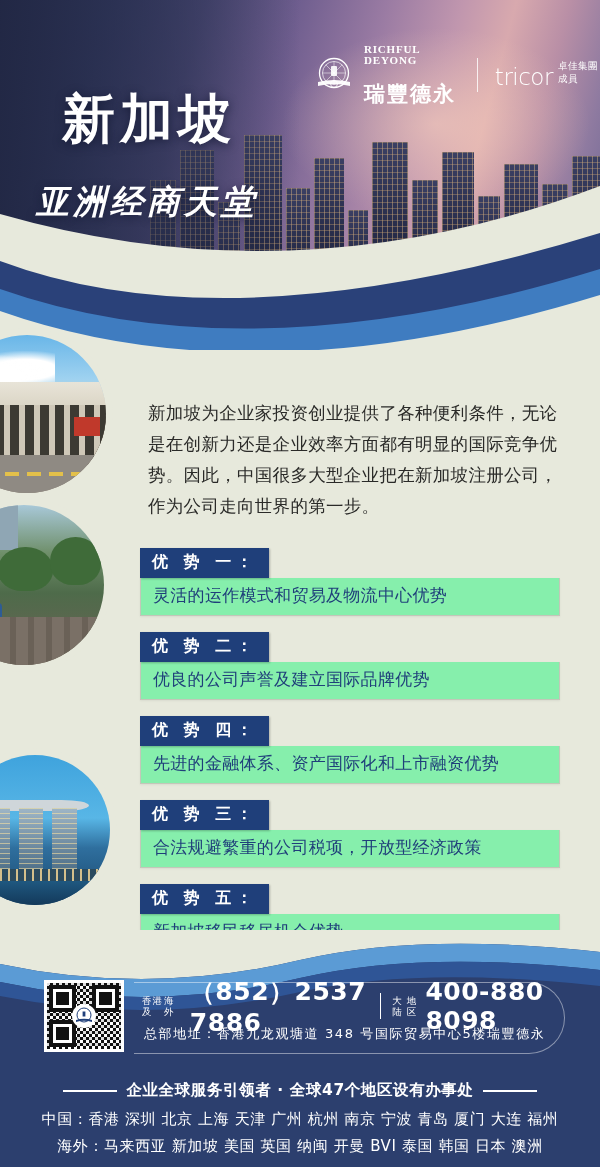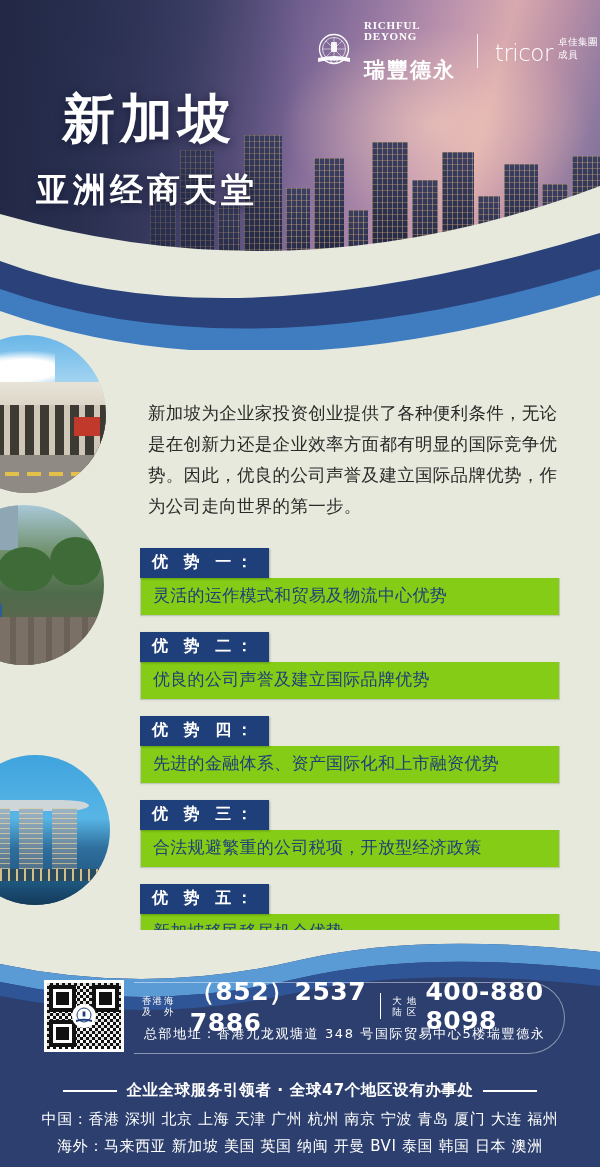--- a/index.html
+++ b/index.html
@@ -42,28 +42,29 @@
   .hero-fade-l{position:absolute;left:0;top:0;width:300px;height:300px;
     background:linear-gradient(90deg,rgba(32,38,66,.88) 0%,rgba(38,44,74,.55) 55%,rgba(40,46,78,0) 100%);}
 
   .title-main{
     position:absolute;left:62px;top:84px;
     font-size:53px;font-weight:bold;color:#ffffff;letter-spacing:5px;
     text-shadow:0 2px 10px rgba(15,20,45,.75);
     font-family:"DejaVu Sans","Liberation Sans",sans-serif;
   }
   .title-sub{
-    position:absolute;left:36px;top:168px;
+    position:absolute;left:36px;top:180px;
     font-size:33px;font-weight:bold;color:#ffffff;letter-spacing:4px;
     text-shadow:0 2px 8px rgba(15,20,45,.7);
     font-family:"DejaVu Sans","Liberation Sans",sans-serif;
-  }
-
-  
-  .logo{position:absolute;left:313px;top:20px;display:flex;align-items:center;gap:9px;}
+    font-style:italic;
+  }
+
+  
+  .logo{position:absolute;left:313px;top:44px;display:flex;align-items:center;gap:9px;}
   .logo-seal{width:42px;height:42px;flex:0 0 42px;position:relative;}
   .logo-txt{display:flex;flex-direction:column;line-height:1;}
   .logo-en{font-size:11px;font-weight:bold;color:#fff;letter-spacing:.8px;
     font-family:"Liberation Serif","DejaVu Serif",serif;}
   .logo-cn{font-size:21px;font-weight:bold;color:#fff;letter-spacing:2px;margin-top:18px;
     font-family:"DejaVu Sans","Liberation Sans",sans-serif;}
   .logo-div{width:1px;height:34px;background:rgba(255,255,255,.82);margin:0 8px;}
   .logo-tri{display:flex;align-items:flex-end;gap:5px;}
   .tricor{font-size:23px;color:#fff;letter-spacing:-.5px;font-weight:300;
     font-family:"DejaVu Sans","Liberation Sans",sans-serif;}
@@ -125,21 +126,21 @@
   .adv-list{position:absolute;left:140px;top:548px;width:420px;}
   .adv{margin-bottom:16px;}
   .adv-tag{
     display:inline-block;background:#1f3f7a;color:#ffffff;
     font-size:16px;font-weight:bold;letter-spacing:5px;
     padding:4px 12px 5px 12px;
     font-family:"DejaVu Sans","Liberation Sans",sans-serif;
     box-shadow:1px 1px 2px rgba(0,0,0,.25);
   }
   .adv-body{
-    border:1px solid #c3c7b9;border-top:none;background:#84cc16;
+    border:1px solid #c3c7b9;border-top:none;background:#86efac;
     padding:6px 12px 8px 12px;
     font-size:17px;color:#1f3f7a;letter-spacing:.3px;
     font-family:"DejaVu Sans","Liberation Sans",sans-serif;
     box-shadow:0 1px 2px rgba(0,0,0,.06);
   }
 
   
   .footer{position:absolute;left:0;top:930px;width:600px;height:237px;overflow:hidden;}
   .footer-bg{position:absolute;left:0;top:0;width:600px;height:237px;background:#2c3f6e;}
   .footer-wave{position:absolute;left:0;top:0;width:600px;height:90px;}
@@ -275,21 +276,21 @@
     <div class="ph-mbs">
       <div class="deck"></div>
       <div class="t t1"></div>
       <div class="t t2"></div>
       <div class="t t3"></div>
       <div class="promen"></div>
       <div class="sea"></div>
     </div>
   </div>
 
-  <div class="para">新加坡为企业家投资创业提供了各种便利条件，无论是在创新力还是企业效率方面都有明显的国际竞争优势。因此，优良的公司声誉及建立国际品牌优势，作为公司走向世界的第一步。</div>
+  <div class="para">新加坡为企业家投资创业提供了各种便利条件，无论是在创新力还是企业效率方面都有明显的国际竞争优势。因此，中国很多大型企业把在新加坡注册公司，作为公司走向世界的第一步。</div>
 
   <div class="adv-list">
     <div class="adv">
       <div class="adv-tag">优 势 一：</div>
       <div class="adv-body">灵活的运作模式和贸易及物流中心优势</div>
     </div>
     <div class="adv">
       <div class="adv-tag">优 势 二：</div>
       <div class="adv-body">优良的公司声誉及建立国际品牌优势</div>
     </div>

